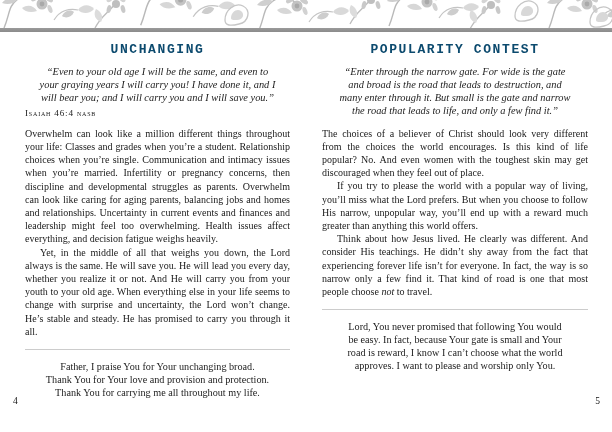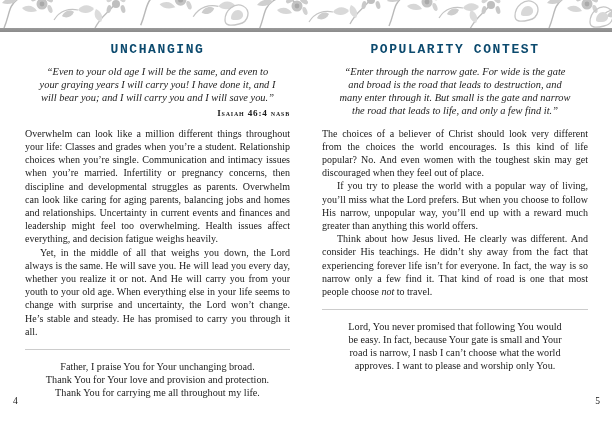--- a/index.html
+++ b/index.html
@@ -23,22 +23,22 @@
   .chapter-title{
     margin:0 0 9px 0;text-align:center;font-weight:bold;
     font-size:13px;letter-spacing:1.6px;color:#0c4a6e;
     font-family:Liberation Mono, monospace;
   }
   .scripture-quote{
     margin:0;text-align:center;font-style:italic;
     font-size:10.4px;line-height:12.9px;color:#222;
   }
   .scripture-ref{
-    margin:3px 0 0 0;text-align:right;
-    font-variant:small-caps;font-weight:700;
+    margin:3px 0 0 0;text-align:left;
+    font-variant:small-caps;font-weight:400;
     font-size:9.2px;letter-spacing:0.8px;color:#1a1a1a;
   }
   .body-text{
     margin-top:9px;font-size:10px;line-height:13.2px;
     text-align:justify;color:#191919;
   }
   .body-text p{margin:0;}
   .body-text p.indent{text-indent:15px;}
   .ital{font-style:italic;}
   .divider{
@@ -132,19 +132,19 @@
   </div>
   <div class="body-text">
     <p>The choices of a believer of Christ should look very different from the choices the world encourages. Is this kind of life popular? No. And even women with the toughest skin may get discouraged when they feel out of place.</p>
     <p class="indent">If you try to please the world with a popular way of living, you’ll miss what the Lord prefers. But when you choose to follow His narrow, unpopular way, you’ll end up with a reward much greater than anything this world offers.</p>
     <p class="indent"><span>Think about how Jesus lived. He clearly was different. And consider His teachings. He didn’t shy away from the fact that experiencing forever life isn’t for everyone. In fact, the way is so narrow only a few find it. That kind of road is one that most people choose </span><span class="ital">not</span><span> to travel.</span></p>
   </div>
   <hr class="divider">
   <div class="prayer">
     <div>Lord, You never promised that following You would</div>
     <div>be easy. In fact, because Your gate is small and Your</div>
-    <div>road is narrow, I nasb I can’t choose what the world</div>
+    <div>road is reward, I know I can’t choose what the world</div>
     <div>approves. I want to please and worship only You.</div>
   </div>
 </div>
 
 <div class="page-number left">4</div>
 <div class="page-number right">5</div>
 
 </body></html>

